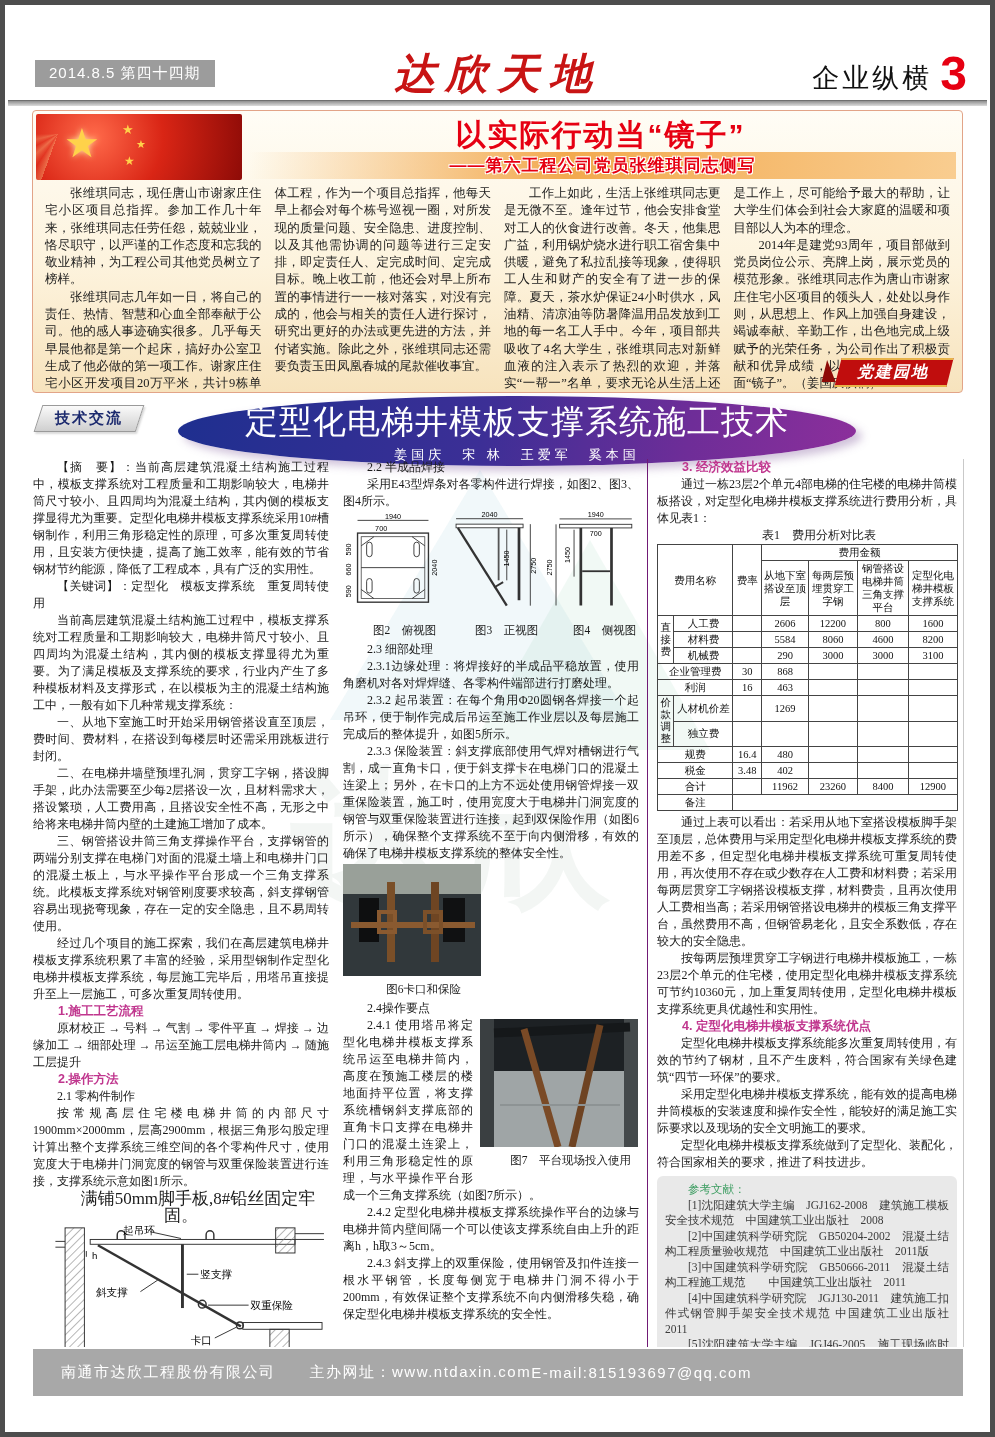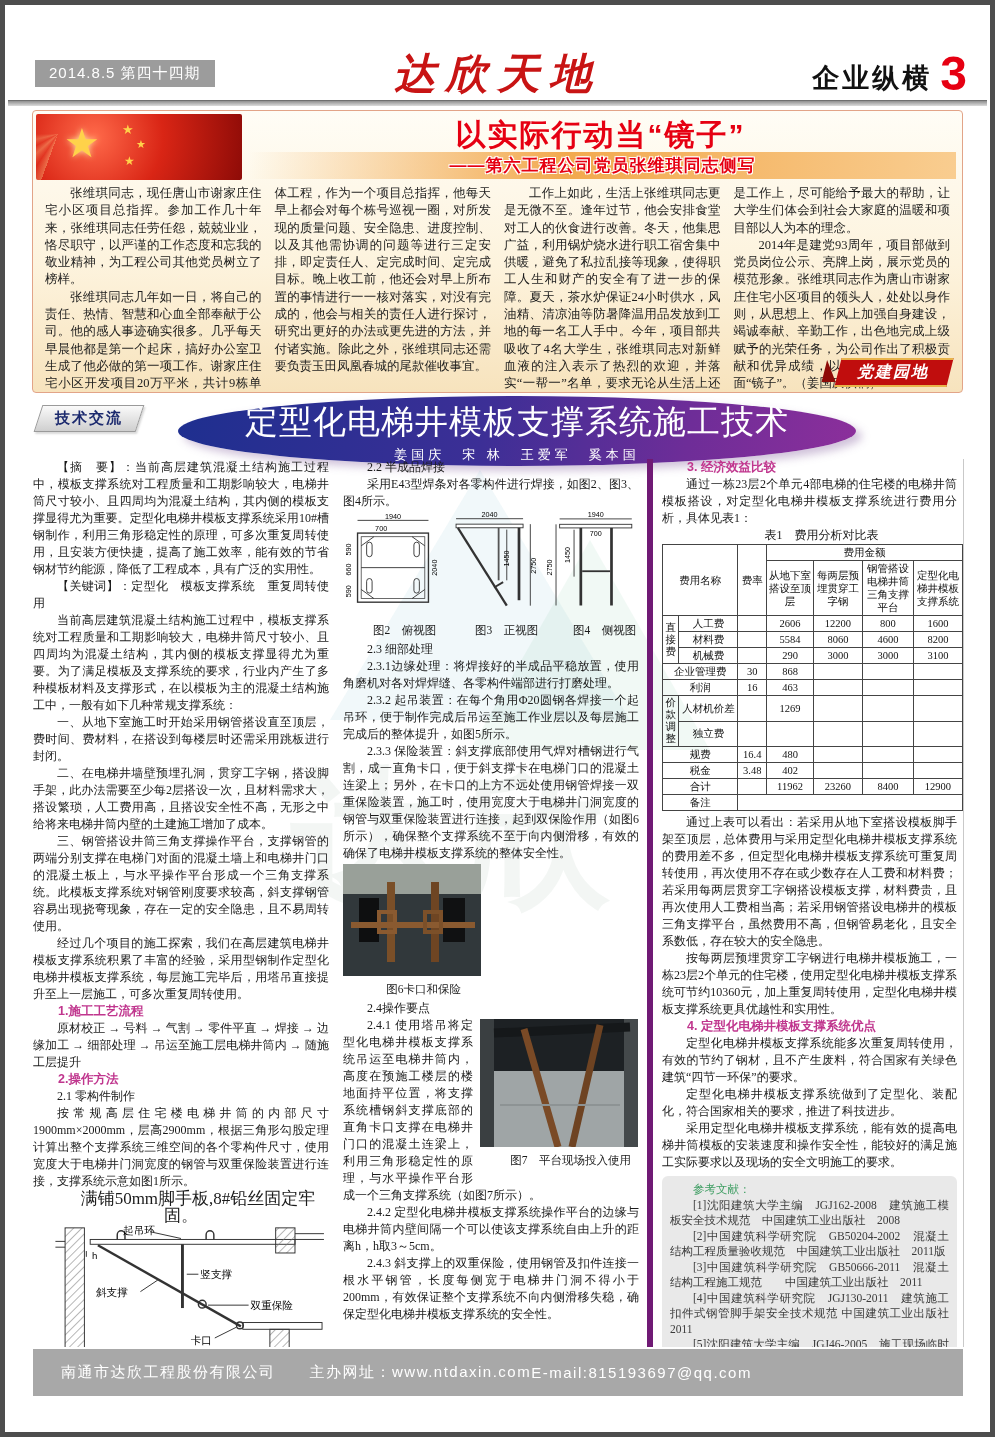--- a/index.html
+++ b/index.html
@@ -5,21 +5,21 @@
   html,body{margin:0;padding:0;background:#888;}
   .page{position:relative;width:995px;height:1437px;background:#ffffff;overflow:hidden;
         box-shadow:inset 0 0 0 5px #4d4d4d;font-family:"Liberation Sans","DejaVu Sans",sans-serif;}
   
   .issue-badge{position:absolute;left:35px;top:60px;background:#9c9c9c;color:#fff;
         font-size:15px;letter-spacing:1px;padding:4px 14px;}
   .masthead{position:absolute;left:50%;top:46px;transform:translateX(-50%);
         font-family:"DejaVu Serif","Liberation Serif",serif;font-style:italic;font-weight:bold;
         font-size:42px;color:#c81414;letter-spacing:10px;white-space:nowrap;}
   .section-head{position:absolute;right:28px;top:50px;display:flex;align-items:flex-end;gap:8px;}
-  .section-name{font-size:27px;font-weight:bold;color:#111;letter-spacing:3px;line-height:1;padding-bottom:6px;}
+  .section-name{font-size:27px;font-weight:normal;color:#111;letter-spacing:3px;line-height:1;padding-bottom:6px;}
   .page-no{font-size:48px;font-weight:bold;color:#e60012;line-height:1;}
   .header-rule{position:absolute;left:8px;right:8px;top:100px;height:5px;
         background:linear-gradient(#8f8f8f,#dcdcdc);border-top:1px solid #6f6f6f;}
   
   .party-box{position:absolute;left:32px;top:110px;width:931px;height:283px;box-sizing:border-box;
         border:1px solid #e2a488;border-radius:4px;
         background:linear-gradient(#fffdf6 0%,#fdf3dd 55%,#f7e3bd 100%);}
   .party-flag{position:absolute;left:3px;top:3px;width:206px;height:66px;border-radius:2px;
         background:radial-gradient(circle at 28% 35%, #ff6a4a 0%, #d92515 45%, #8e0b07 100%);
         overflow:hidden;}
@@ -70,21 +70,21 @@
   .wm-text{position:absolute;left:290px;top:740px;font-size:150px;font-weight:bold;
         color:rgba(140,165,150,.10);letter-spacing:20px;white-space:nowrap;}
   
   .tech-cols{position:absolute;left:33px;top:459px;width:930px;height:888px;display:flex;
         overflow:hidden;border-right:1px solid #c9c9c9;
         font-family:"Liberation Serif","DejaVu Serif",serif;font-size:12px;line-height:17px;
         text-align:justify;color:#1a1a1a;}
   .col-left{width:302px;padding-right:6px;box-sizing:border-box;}
   .col-mid{width:312px;padding:0 8px;box-sizing:border-box;}
   .col-right{width:316px;padding-left:9px;padding-right:6px;box-sizing:border-box;
-        border-left:6px solid #701a75;}
+        border-left:1px solid #701a75;}
   .tech-cols p{margin:0;text-indent:2em;}
   .mh{margin:0;text-indent:1.6em;font-family:"Liberation Sans","DejaVu Sans",sans-serif;
         font-weight:bold;color:#c0368e;font-size:12.5px;}
   .sh{margin:0;text-indent:2em;}
   .fig-note{margin:1px 0 0;text-indent:0;text-align:center;font-size:17px;}
   .figcap{margin:0;text-indent:0;text-align:center;font-size:11.5px;}
   .figrow{display:flex;justify-content:space-between;align-items:flex-end;margin:1px 0 2px;}
   .figbox{text-align:center;}
   .photo-row{display:flex;justify-content:space-between;margin:2px 0;}
   .fig7wrap{float:right;width:160px;margin:2px 0 18px 6px;}
@@ -431,22 +431,22 @@
           <td colspan="2">备注</td>
           <td colspan="5"></td>
         </tr>
       </tbody>
         </table>
 
       <p>通过上表可以看出：若采用从地下室搭设模板脚手架至顶层，总体费用与采用定型化电梯井模板支撑系统的费用差不多，但定型化电梯井模板支撑系统可重复周转使用，再次使用不存在或少数存在人工费和材料费；若采用每两层贯穿工字钢搭设模板支撑，材料费贵，且再次使用人工费相当高；若采用钢管搭设电梯井的模板三角支撑平台，虽然费用不高，但钢管易老化，且安全系数低，存在较大的安全隐患。</p>
       <p>按每两层预埋贯穿工字钢进行电梯井模板施工，一栋23层2个单元的住宅楼，使用定型化电梯井模板支撑系统可节约10360元，加上重复周转使用，定型化电梯井模板支撑系统更具优越性和实用性。</p>
       <p class="mh">4.  定型化电梯井模板支撑系统优点</p>
       <p>定型化电梯井模板支撑系统能多次重复周转使用，有效的节约了钢材，且不产生废料，符合国家有关绿色建筑“四节一环保”的要求。</p>
+      <p>采用定型化电梯井模板支撑系统，能有效的提高电梯井筒模板的安装速度和操作安全性，能较好的满足施工实际要求以及现场的安全文明施工的要求。</p>
       <p>定型化电梯井模板支撑系统做到了定型化、装配化，符合国家相关的要求，推进了科技进步。</p>
-      <p>采用定型化电梯井模板支撑系统，能有效的提高电梯井筒模板的安装速度和操作安全性，能较好的满足施工实际要求以及现场的安全文明施工的要求。</p>
 
       <div class="refs-box">
         <p class="refs-title">参考文献：</p>
         <p>[1]沈阳建筑大学主编　JGJ162-2008　建筑施工模板安全技术规范　中国建筑工业出版社　2008</p>
         <p>[2]中国建筑科学研究院　GB50204-2002　混凝土结构工程质量验收规范　中国建筑工业出版社　2011版</p>
         <p>[3]中国建筑科学研究院　GB50666-2011　混凝土结构工程施工规范　　中国建筑工业出版社　2011</p>
         <p>[4]中国建筑科学研究院　JGJ130-2011　建筑施工扣件式钢管脚手架安全技术规范 中国建筑工业出版社　2011</p>
         <p>[5]沈阳建筑大学主编　JGJ46-2005　施工现场临时用电安全技术规范　中国建筑工业出版社　2005</p>
       </div>
     </div>

